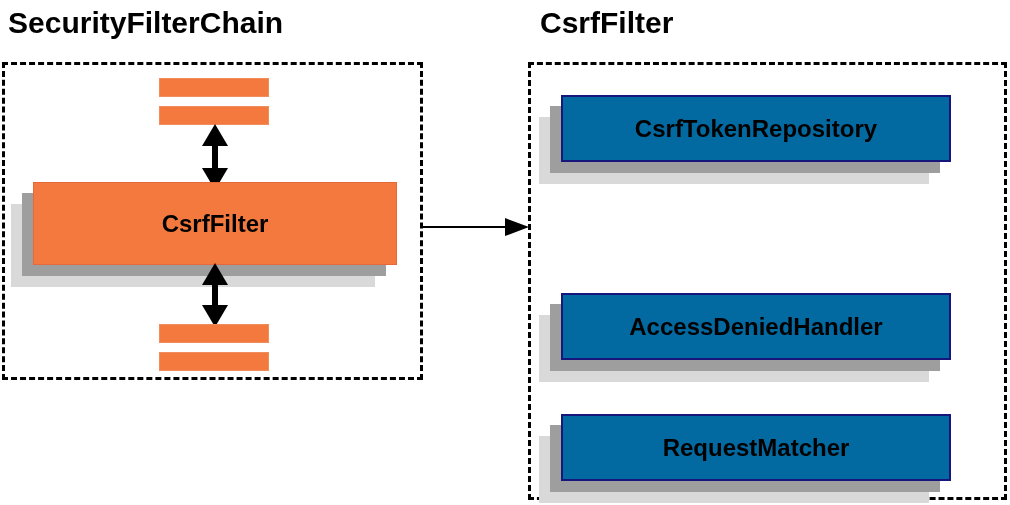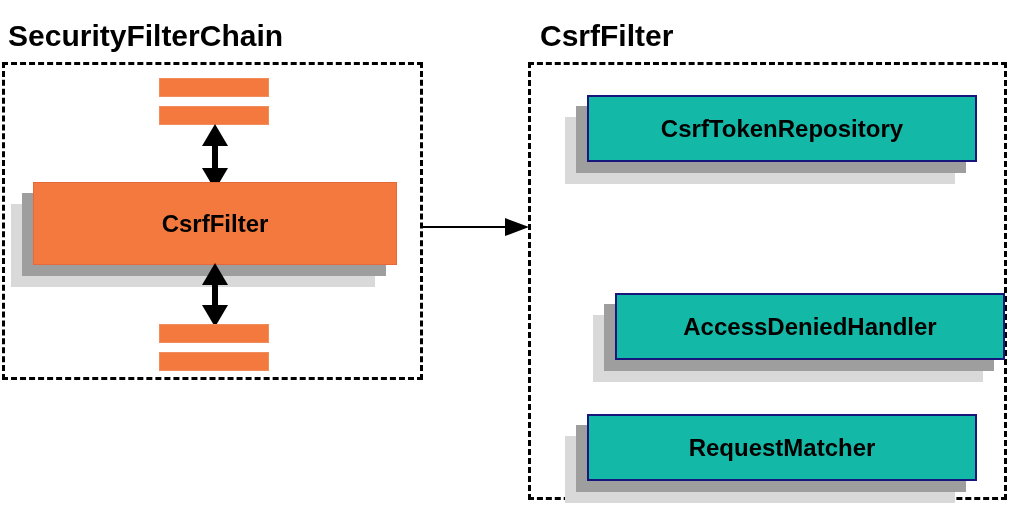--- a/index.html
+++ b/index.html
@@ -12,21 +12,20 @@
   }
   .stage { position: absolute; inset: 0; width: 1010px; height: 505px; }
 
   .diagram-title {
     position: absolute;
     font-weight: bold;
     font-size: 30px;
     color: #000000;
     letter-spacing: 0px;
     white-space: nowrap;
-    margin-top: 13px;
   }
   #title-left  { left: 8px;  top: 6px; }
   #title-right { left: 540px; top: 6px; }
 
   .dashed-box {
     position: absolute;
     border: 3px dashed #000000;
     background: transparent;
   }
   #left-group-box  { left: 2px;   top: 62px; width: 421px; height: 318px; }
@@ -53,28 +52,28 @@
     color: #000000;
     box-shadow: -11px 11px 0 #9e9e9e, -22px 22px 0 #d9d9d9;
   }
   #csrf-filter-node {
     left: 33px; top: 182px;
     width: 364px; height: 83px;
     background: #f4793f;
     border: 1px solid #e5693b;
   }
   .component-node {
-    left: 587px;
+    left: 561px;
     width: 390px; height: 67px;
-    background: #14b8a6;
+    background: #0369a1;
     border: 2px solid #16167d;
   }
   #component-0 { top: 95px;  }
   #component-1 { top: 193px; }
-  #component-2 { top: 293px; margin-left: 28px; }
+  #component-2 { top: 293px; }
   #component-3 { top: 393px; margin-top: 21px; }
 
   .arrow-svg { position: absolute; display: block; }
   #v-arrow-top    { left: 197px; top: 124px; }
   #v-arrow-bottom { left: 197px; top: 263px; }
   #h-arrow        { left: 423px; top: 215px; }
 </style>
 </head>
 <body>
 

